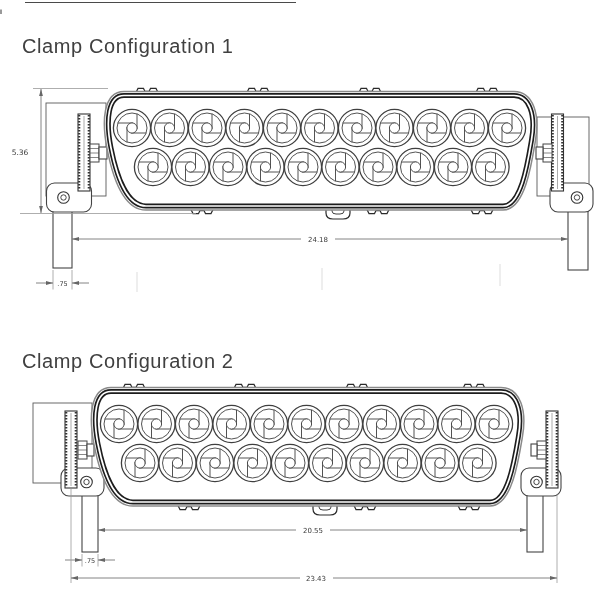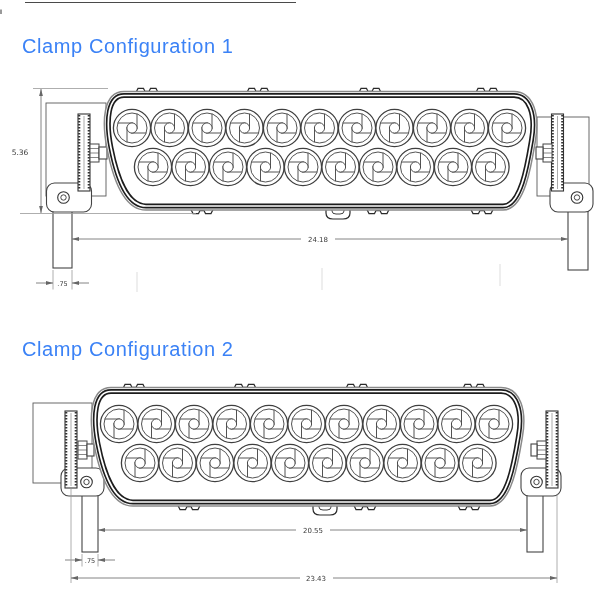--- a/index.html
+++ b/index.html
@@ -1,21 +1,21 @@
 <!DOCTYPE html>
 <html><head>
 <meta charset="utf-8">
 <style>
   html,body{margin:0;padding:0;background:#fff;}
   #stage{position:relative;width:600px;height:600px;background:#ffffff;overflow:hidden;
          font-family:"Liberation Sans",sans-serif;}
   .fig-title{position:absolute;left:22px;font-size:20px;font-weight:400;letter-spacing:0.6px;
-             color:#3b82f6;white-space:nowrap;}
+             color:#404040;white-space:nowrap;}
   #title1{top:35px;}
-  #title2{top:338px;text-align:right;}
+  #title2{top:350px;text-align:right;}
   svg{position:absolute;left:0;top:0;}
   svg text{font-family:"DejaVu Sans",sans-serif;fill:#3a3a3a;}
   .dimline{stroke:#777;stroke-width:0.9;fill:none;}
   .extline{stroke:#999;stroke-width:0.8;fill:none;}
   .part{stroke:#444;stroke-width:1.1;fill:#fff;}
   .thin{stroke:#5a5a5a;stroke-width:0.9;fill:#fff;}
   .wm{stroke:#ddd;stroke-width:1;}
 </style>
 </head>
 <body>

